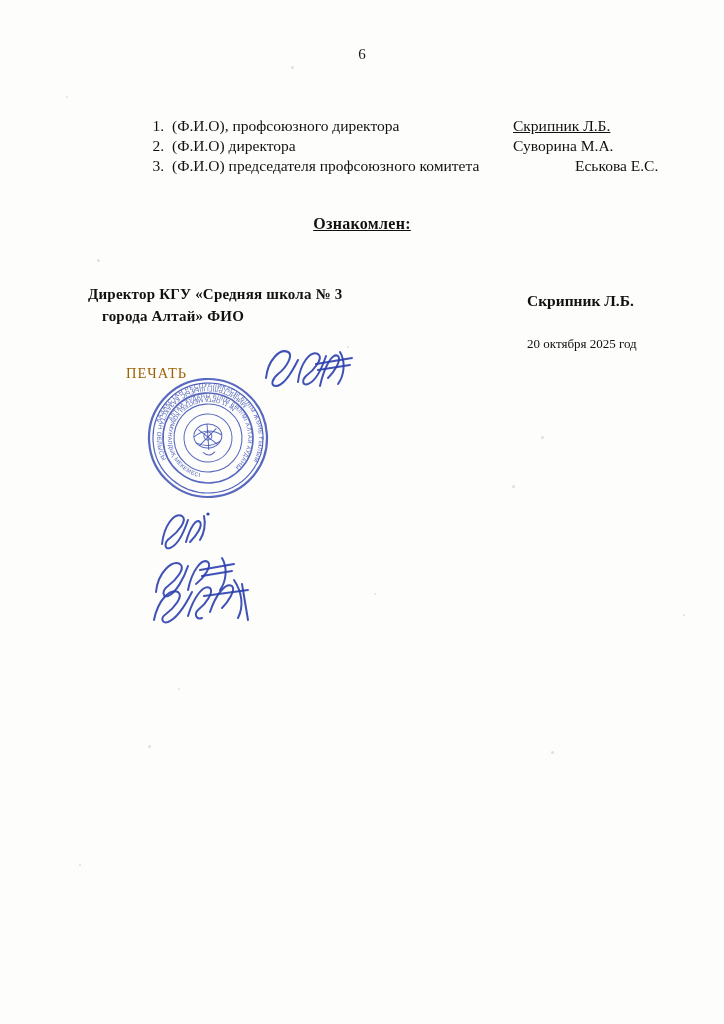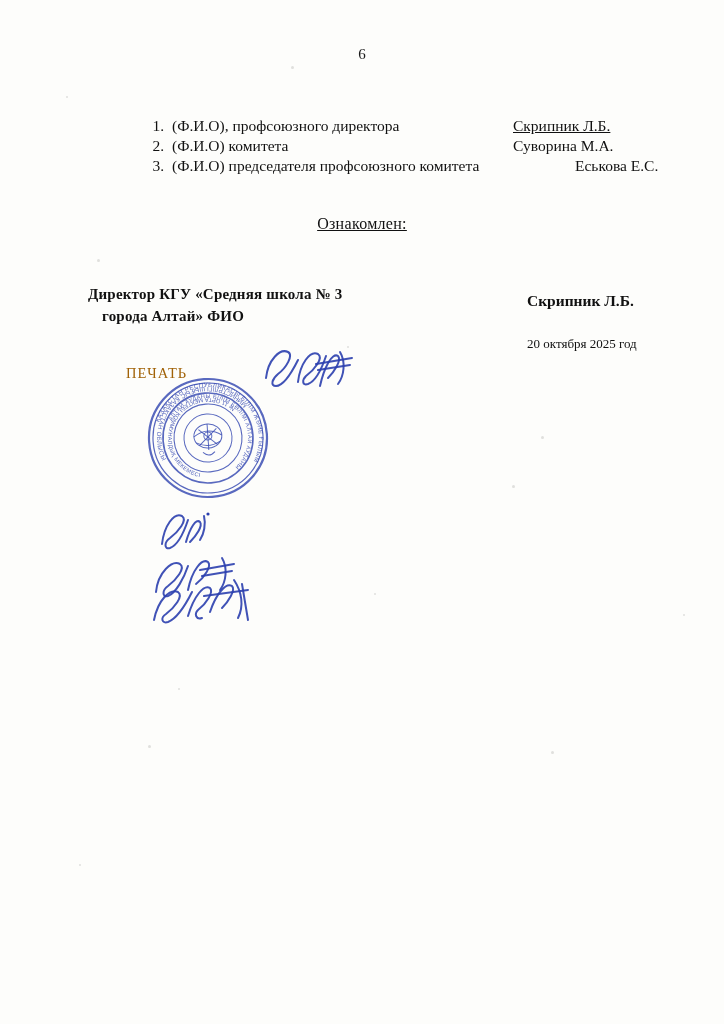--- a/index.html
+++ b/index.html
@@ -74,21 +74,21 @@
   .sig-name.r2 { top: 20px; }
   .sig-name.r3 { top: 40px; left: 437px; }
   .row3-role { }
   .acknowledged {
     position: absolute;
     top: 215px;
     left: 0;
     width: 724px;
     text-align: center;
     font-size: 16px;
-    font-weight: normal;
+    font-weight: bold;
     text-decoration: underline;
     letter-spacing: .3px;
   }
   .director-block {
     position: absolute;
     top: 283px;
     left: 88px;
     font-size: 15px;
     font-weight: bold;
     line-height: 22px;
@@ -159,21 +159,21 @@
 
   <div class="page-number">6</div>
 
   <div class="signatory-list">
     <div class="sig-row">
       <span class="sig-num">1.</span>
       <span class="sig-role">(Ф.И.О), профсоюзного директора</span>
     </div>
     <div class="sig-row">
       <span class="sig-num">2.</span>
-      <span class="sig-role">(Ф.И.О) комитета</span>
+      <span class="sig-role">(Ф.И.О) директора</span>
     </div>
     <div class="sig-row row3-role">
       <span class="sig-num">3.</span>
       <span class="sig-role">(Ф.И.О) председателя профсоюзного комитета</span>
     </div>
 
     <span class="sig-name underlined r1">Скрипник Л.Б.</span>
     <span class="sig-name r2">Суворина М.А.</span>
     <span class="sig-name r3">Еськова Е.С.</span>
   </div>

